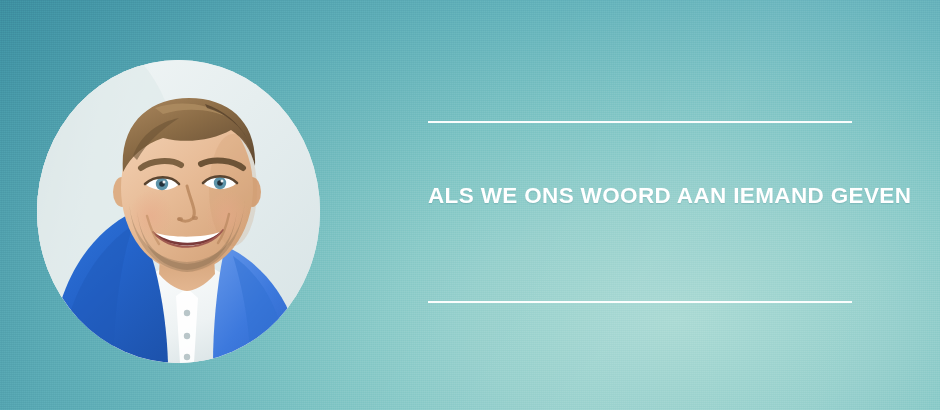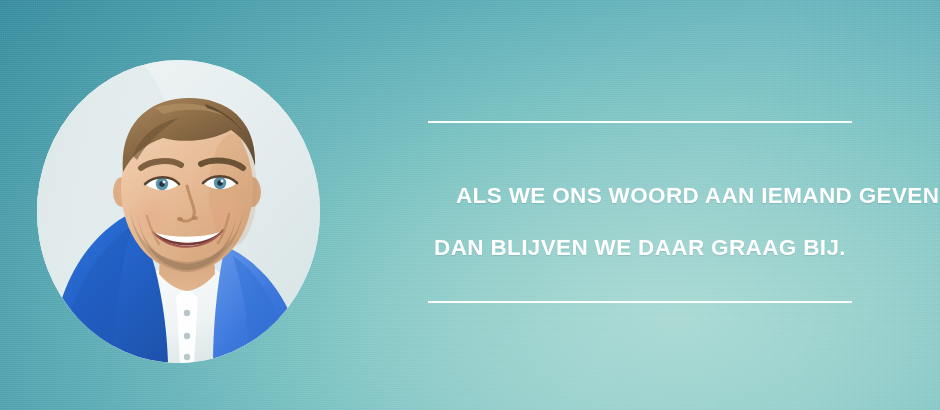--- a/index.html
+++ b/index.html
@@ -108,21 +108,21 @@
     text-align: center;
     color: #ffffff;
     font-family: "Liberation Sans", sans-serif;
     font-weight: 700;
     font-size: 22.5px;
     letter-spacing: 0.35px;
     line-height: 24px;
     white-space: nowrap;
     text-shadow: 0 1px 1px rgba(30,90,105,0.18);
   }
-  #quote-line-1 { top: 74px; margin-left: 28px; }
+  #quote-line-1 { top: 74px; }
   #quote-line-2 { top: 126px; }
 </style>
 </head>
 <body>
 
 <div id="banner">
 
   <div class="bg-base"></div>
   <div class="bg-sheen"></div>
   <div class="bg-noise"></div>
@@ -256,18 +256,17 @@
 
       <rect x="0" y="0" width="283" height="303" fill="none"></rect>
     </svg>
   </div>
 
   <div id="quote-block">
     <div class="rule" id="rule-top"></div>
 
     <div class="quote-line" id="quote-line-1">ALS WE ONS WOORD AAN IEMAND GEVEN</div>
 
-    <div class="quote-line" id="quote-line-2">DAN BLIJVEN WE DAAR GRAAG BIJ.</div>
 
     <div class="rule" id="rule-bot"></div>
   </div>
 
 </div>
 
 </body></html>

